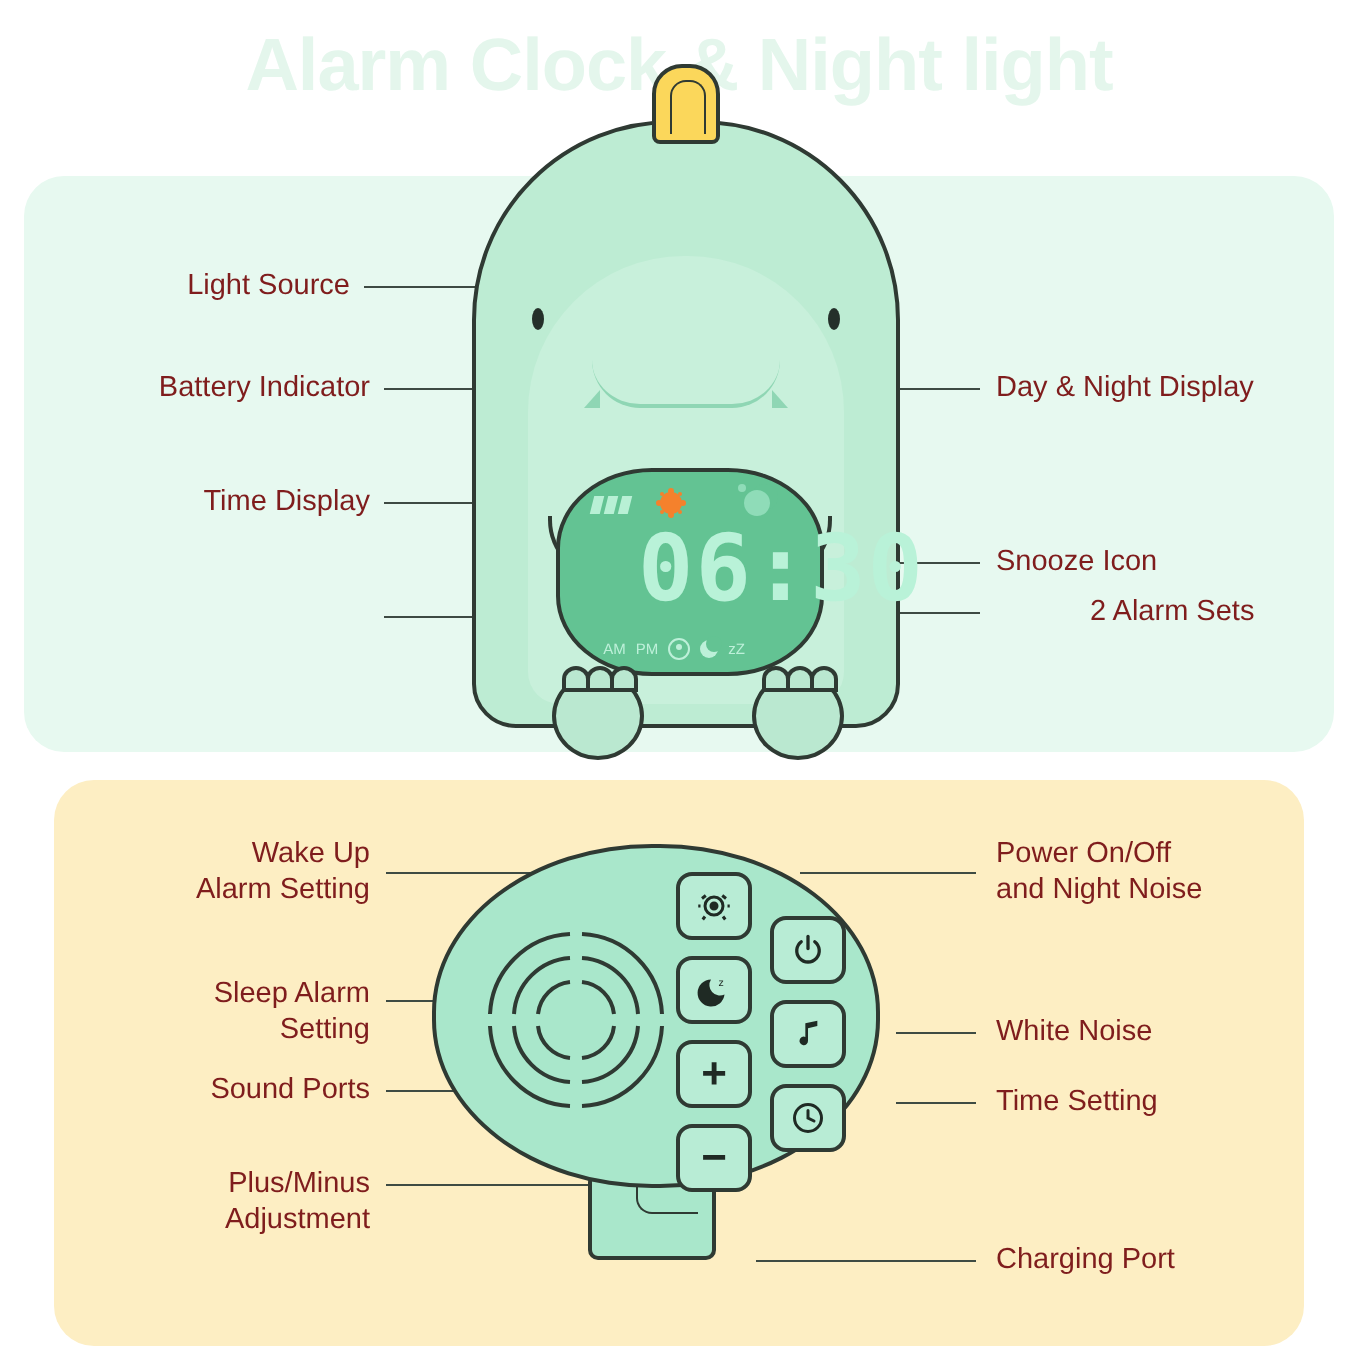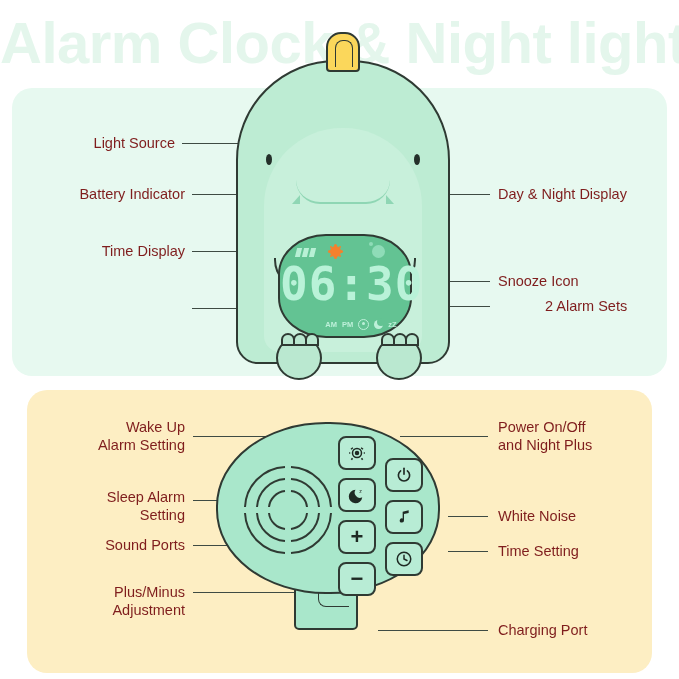--- a/index.html
+++ b/index.html
@@ -7,21 +7,21 @@
     width:679px;height:679px;position:relative;overflow:hidden;
     background:#ffffff;
     font-family:"Liberation Sans", sans-serif;
   }
   #stage{position:absolute;inset:0;}
 
   
   .title{
     position:absolute;left:0;top:14px;width:679px;
     text-align:center;
-    font-size:58px;font-weight:bold;letter-spacing:-0.5px;
+    font-size:37px;font-weight:bold;letter-spacing:-0.5px;
     color:#e4f6ec;
     white-space:nowrap;
     line-height:1;
   }
 
   
   .panel{position:absolute;border-radius:20px;}
   .panel-top{left:12px;top:88px;width:655px;height:288px;background:#e7f9f0;}
   .panel-bottom{left:27px;top:390px;width:625px;height:283px;background:#fdeec3;}
 
@@ -103,25 +103,25 @@
                   -4.5px 4.5px 0 -4.5px #f5812c, 4.5px 4.5px 0 -4.5px #f5812c;}
   .moon-top{position:absolute;left:82px;top:1px;width:13px;height:13px;border-radius:50%;
             background:#8fdcb8;box-shadow:4px -3px 0 0 #63c393;}
   .moon-top:after{content:"";position:absolute;left:-3px;top:-3px;width:4px;height:4px;background:#8fdcb8;
             border-radius:50%;}
 
   .digits{
     position:absolute;left:0;top:22px;width:130px;height:52px;
     text-align:center;color:#b9f2d8;
     font-family:"DejaVu Sans Mono", monospace;
-    font-size:46px;font-weight:bold;letter-spacing:1px;line-height:52px;
+    font-size:46px;font-weight:bold;letter-spacing:1px;line-height:52px;padding-left:39px;
   }
   .clk-bot{
-    position:absolute;left:24px;bottom:6px;width:114px;height:12px;
-    color:#bdf0d9;font-size:7.5px;font-weight:bold;
+    position:absolute;left:0;bottom:6px;width:114px;height:12px;
+    color:#bdf0d9;font-size:7.5px;font-weight:normal;
     display:flex;align-items:center;gap:5px;justify-content:center;
   }
   .mini-ring{width:9px;height:9px;border:1.3px solid #bdf0d9;border-radius:50%;position:relative;}
   .mini-ring:after{content:"";position:absolute;left:2.7px;top:2.7px;width:3px;height:3px;background:#bdf0d9;border-radius:50%;}
   .mini-moon{width:9px;height:9px;border-radius:50%;background:#bdf0d9;position:relative;}
   .mini-moon:after{content:"";position:absolute;left:3px;top:-2px;width:8px;height:8px;background:#63c393;border-radius:50%;}
 
   
   .foot{position:absolute;top:274px;width:42px;height:40px;background:#bae8d0;
         border:2.2px solid #2f3a33;border-radius:50%;z-index:2;}
@@ -246,21 +246,21 @@
 
   <div class="label r" style="left:20px;top:418px;width:165px;">Wake Up
 Alarm Setting</div>
   <div class="label r" style="left:20px;top:488px;width:165px;">Sleep Alarm
 Setting</div>
   <div class="label r" style="left:20px;top:536px;width:165px;">Sound Ports</div>
   <div class="label r" style="left:20px;top:583px;width:165px;">Plus/Minus
 Adjustment</div>
 
   <div class="label l" style="left:498px;top:418px;width:175px;">Power On/Off
-and Night Plus</div>
+and Night Noise</div>
   <div class="label l" style="left:498px;top:507px;width:175px;">White Noise</div>
   <div class="label l" style="left:498px;top:542px;width:175px;">Time Setting</div>
   <div class="label l" style="left:498px;top:621px;width:175px;">Charging Port</div>
 
   <div class="back-wrap">
 
     <div class="port"></div>
 
     <div class="back-body">
 

